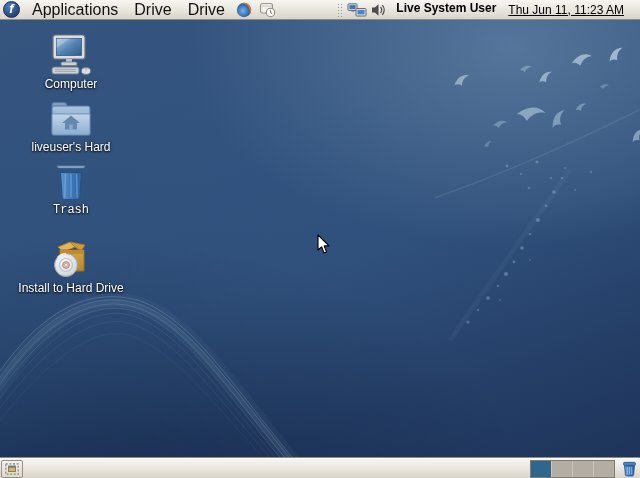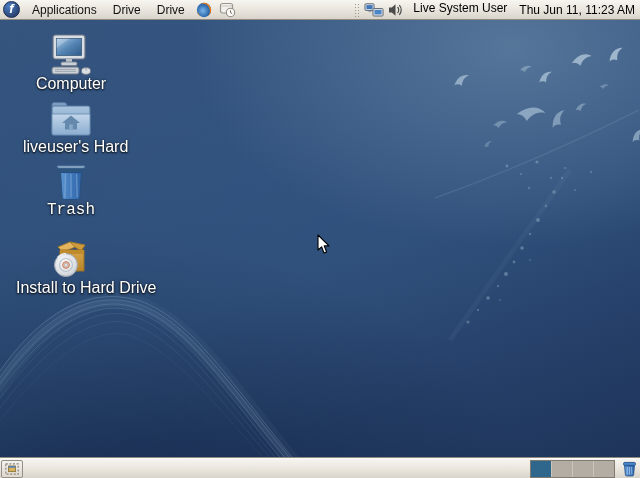--- a/index.html
+++ b/index.html
@@ -12,49 +12,49 @@
       linear-gradient(162deg,#35547e 0%, #2f507b 35%, #2c4c77 55%, #213a62 78%, #1b2f54 100%);
     background-color:#2b4a75;}
   svg{display:block}
 
   
   .panel{position:absolute;left:0;width:640px;height:20px;
     background:linear-gradient(to bottom,#f7f5f0 0%,#e9e5dd 55%,#d9d4ca 100%);
     display:flex;align-items:center;box-sizing:border-box;}
   .panel-top{top:0;border-bottom:1px solid #8f8b83;}
   .panel-bottom{bottom:0;border-top:1px solid #fbfaf7;box-shadow:0 -1px 0 #8f8b83;}
-  .menu-item{font-size:12px;color:#111;padding:2px 8px;cursor:default;white-space:nowrap;}
+  .menu-item{font-size:16px;color:#111;padding:2px 8px;cursor:default;white-space:nowrap;}
   .menu-item:first-of-type{padding-left:7px;}
   .launcher{width:17px;height:17px;margin:0 3px;display:flex;align-items:center;justify-content:center;}
   .spacer{flex:1}
   .handle{width:6px;height:14px;margin:0 2px;
     background-image:radial-gradient(circle,#9b968b 34%,rgba(0,0,0,0) 40%);
     background-size:3px 3px;background-repeat:repeat;}
   .tray-icon{margin:0 2px;display:flex;align-items:center;}
-  .username{font-size:12px;font-weight:normal;color:#000;margin:0 6px 4px 8px;white-space:nowrap;}
-  .clock{font-size:12px;color:#000;margin:0 5px 0 6px;white-space:nowrap;}
+  .username{font-size:12px;font-weight:bold;color:#000;margin:0 6px 4px 8px;white-space:nowrap;}
+  .clock{font-size:12px;color:#000;margin:0 16px 0 6px;white-space:nowrap;text-decoration:underline;}
   .fedora-badge{width:17px;height:17px;border-radius:50%;margin:0 4px 0 3px;
     background:radial-gradient(circle at 35% 30%,#4d7fc4,#294172 75%);
     border:1px solid #1c2d52;box-sizing:border-box;
     color:#fff;font-weight:bold;font-style:italic;font-size:13px;line-height:14px;
     text-align:center;}
 
   
   .show-desktop{width:22px;height:18px;margin-left:1px;border:1px solid #958f85;border-radius:2px;
     background:linear-gradient(to bottom,#f4f2ec,#ddd8cf);display:flex;align-items:center;justify-content:center;box-sizing:border-box;}
   .ws-switcher{display:flex;height:16px;margin-right:5px;border:1px solid #7f7b72;box-sizing:content-box;}
   .ws-cell{width:20px;height:16px;background:#b3ada3;border-right:1px solid #cac4ba;}
   .ws-cell:last-child{border-right:none;}
   .ws-cell.active{background:#2f678c;}
   .trash-applet{width:18px;height:18px;margin-right:2px;display:flex;align-items:center;justify-content:center;}
 
   
   .dicon{position:absolute;width:96px;text-align:center;cursor:default;}
   .dicon .art{display:flex;justify-content:center;}
-  .dicon .lbl{margin-top:2px;font-size:16px;color:#fff;line-height:12px;
+  .dicon .lbl{margin-top:2px;font-size:12px;color:#fff;line-height:12px;
     text-shadow:0 1px 2px rgba(0,0,0,0.9),0 0 3px rgba(0,0,0,0.6);white-space:nowrap;}
   #icon-computer{left:23px;top:34px;}
   #icon-home{left:23px;top:99px;}
   #icon-trash{left:23px;top:163px;font-family:Liberation Mono, monospace;}
   #icon-install{left:16px;top:238px;width:110px;}
 
   
   .wp{position:absolute;pointer-events:none;}
   #cursor{position:absolute;left:317px;top:234px;pointer-events:none;}
 </style>

